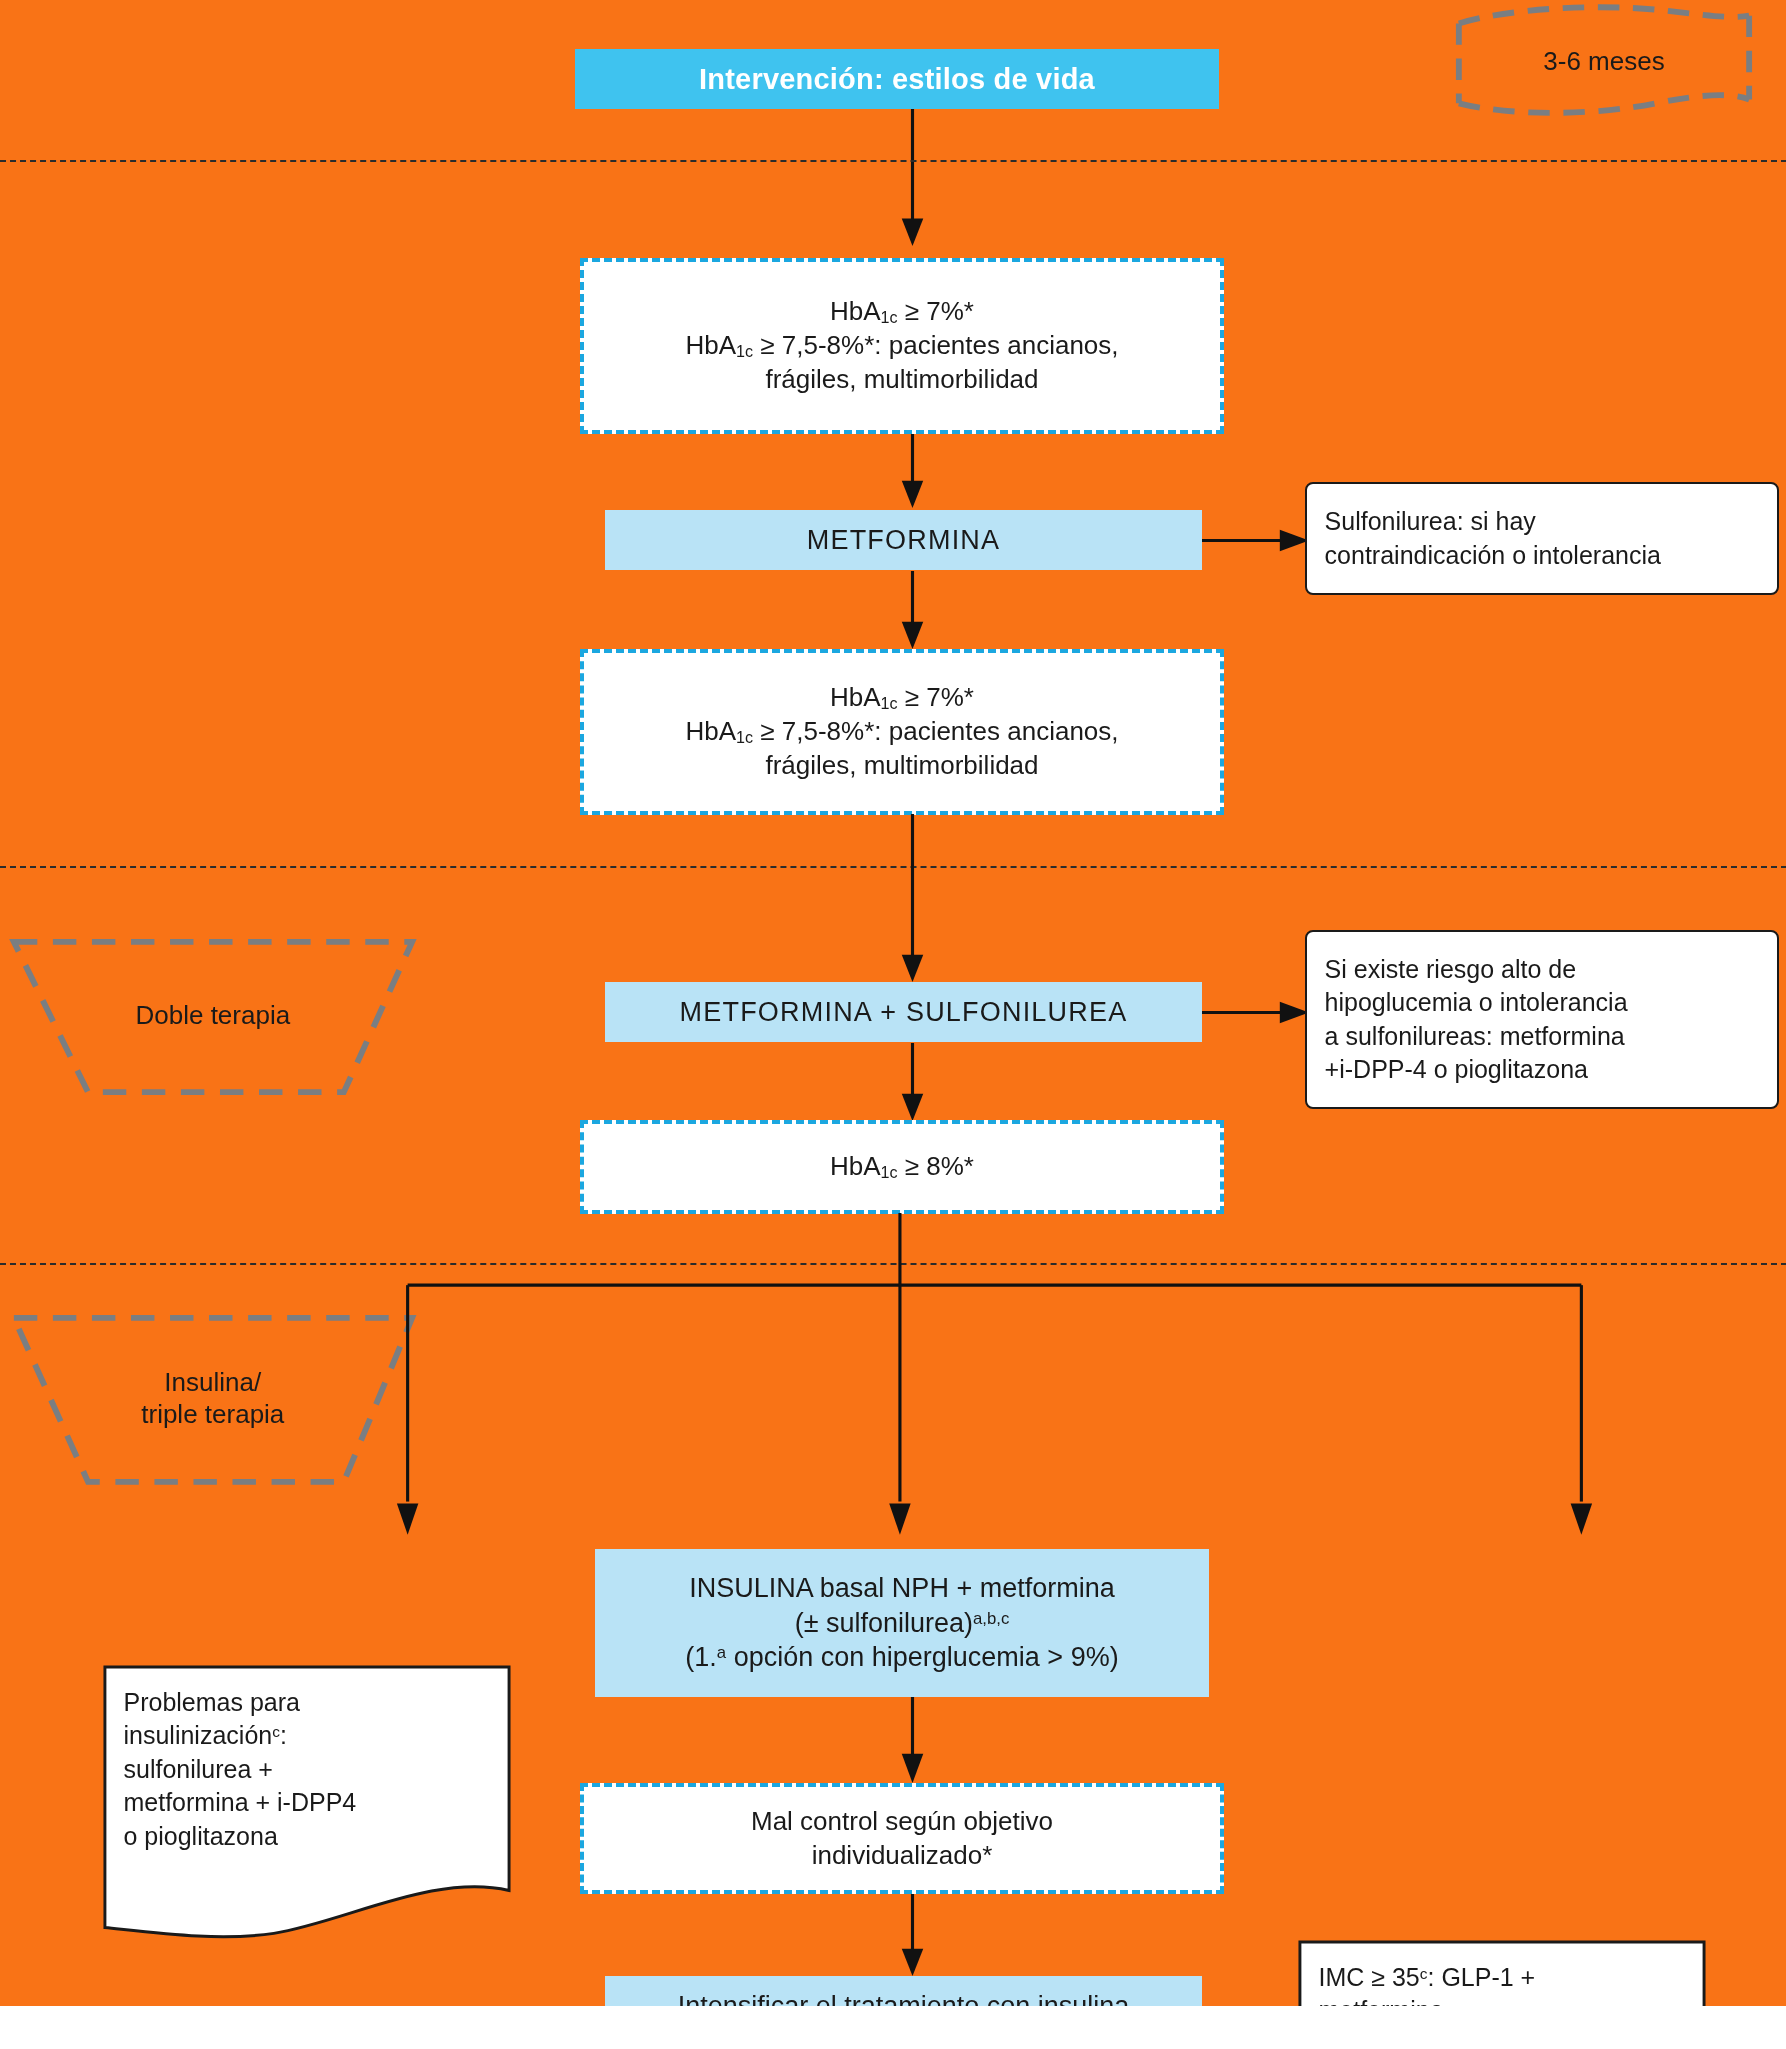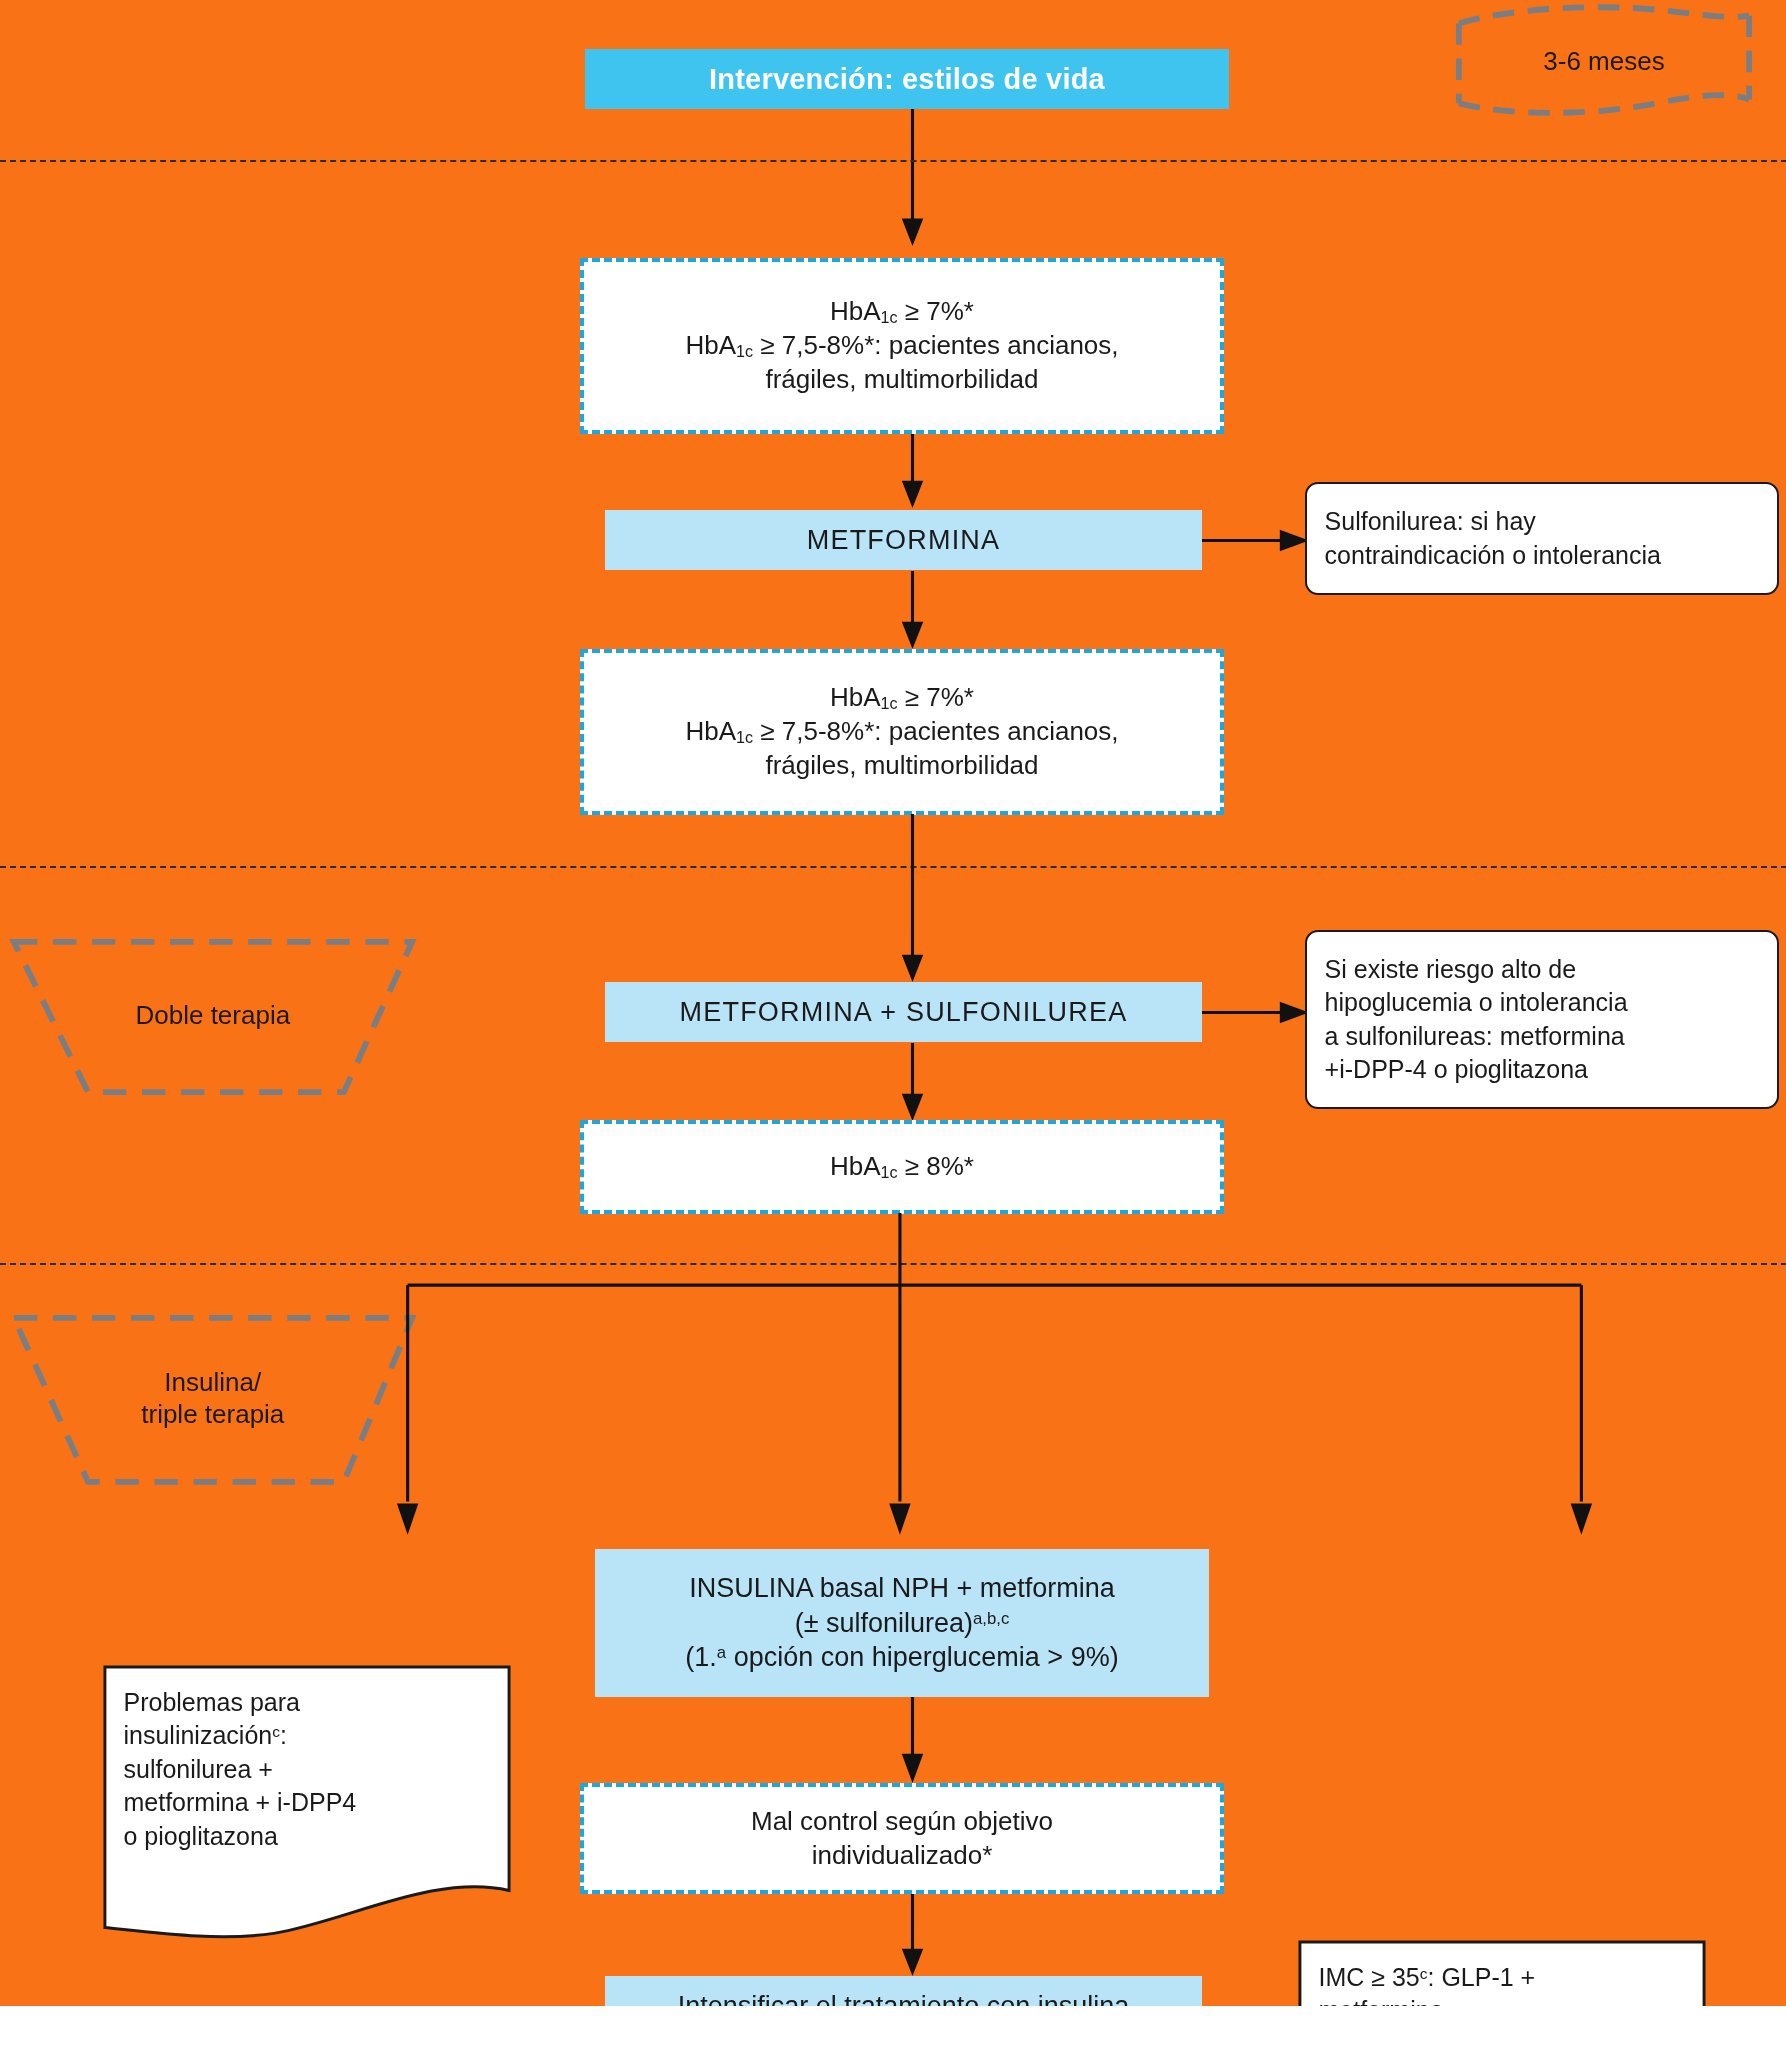--- a/index.html
+++ b/index.html
@@ -23,21 +23,20 @@
   
   .banner-head{
     background:#3fc3ef;
     color:#ffffff;
     font-weight:bold;
     font-size:29px;
     display:flex;
     align-items:center;
     justify-content:center;
     letter-spacing:0.2px;
-    margin-left:10px;
   }
 
   
   .box-blue{
     background:#b9e3f6;
     color:#1a1a1a;
     font-size:27px;
     display:flex;
     align-items:center;
     justify-content:center;
@@ -69,21 +68,21 @@
     font-size:26px;
     line-height:1.25;
     color:#1a1a1a;
   }
   .trapezoid .tz-svg{position:absolute;inset:0;}
   .trapezoid .tz-label{position:relative;z-index:2;padding-bottom:3.9px;}
 
   
   .note-round{
     border:2.4px solid #1a1a1a;
-    border-radius:13px;
+    border-radius:8px;
     background:#ffffff;
     font-size:25px;
     line-height:1.33;
     padding:13.7px 17.6px;
     display:flex;
     align-items:center;
     box-sizing:border-box;
   }
 
   

